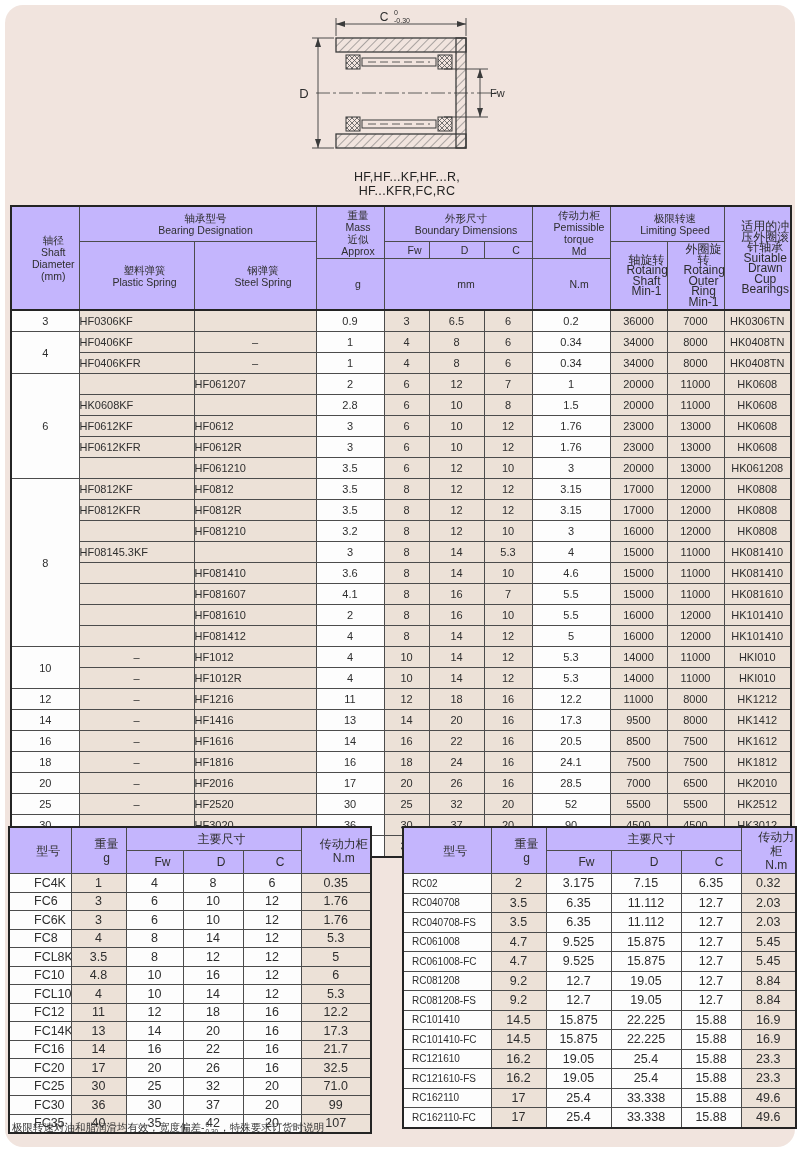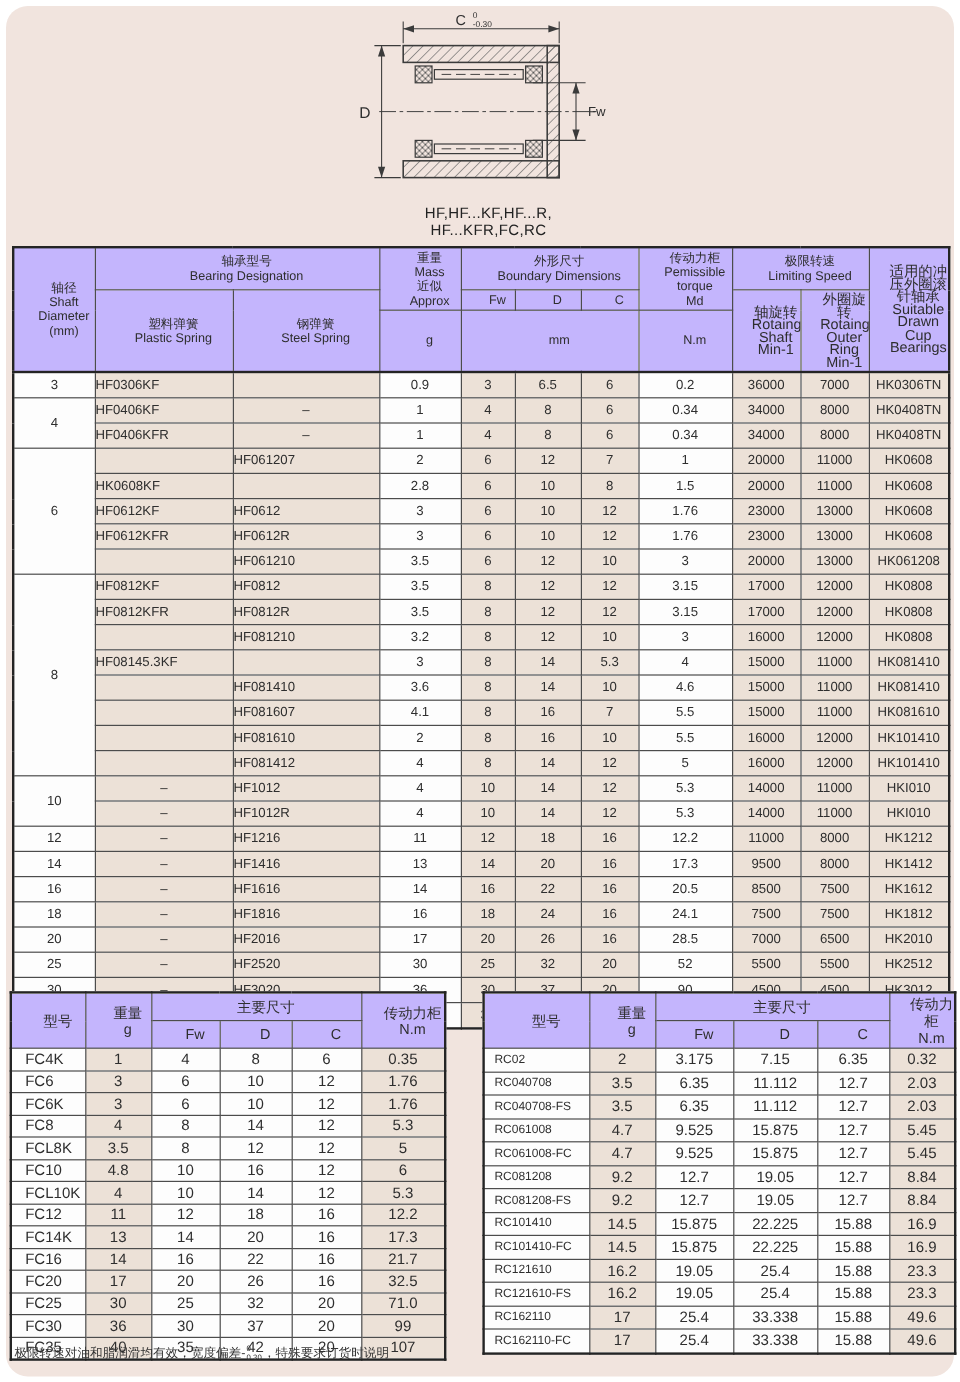--- a/index.html
+++ b/index.html
@@ -36,21 +36,21 @@
   
   .fc-wrap{position:absolute;left:8px;top:826px;}
   .rc-wrap{position:absolute;left:402px;top:826px;}
   table.small-t{border:2.5px solid #242424;}
   table.small-t th{font-size:12px;line-height:14px;height:22px;}
   table.fc{width:362px;}
   table.rc{width:393px;}
   table.fc tbody td{height:17.5px;font-size:12.5px;}
   table.rc tbody td{height:18.5px;font-size:12.5px;}
   table.rc tbody td.left{font-size:10px;padding-left:8px;}
-  table.fc tbody td.left{padding-left:11px;}
+  table.fc tbody td.left{padding-left:24px;}
   
   .footnote{
     position:absolute;left:12px;top:1121px;font-size:10.5px;color:#333;
     display:flex;align-items:center;white-space:nowrap;
   }
   .ftol{display:inline-flex;flex-direction:column;font-size:6.5px;line-height:7px;
     vertical-align:middle;margin:0 1px;}
 </style>
 </head>
 <body>

